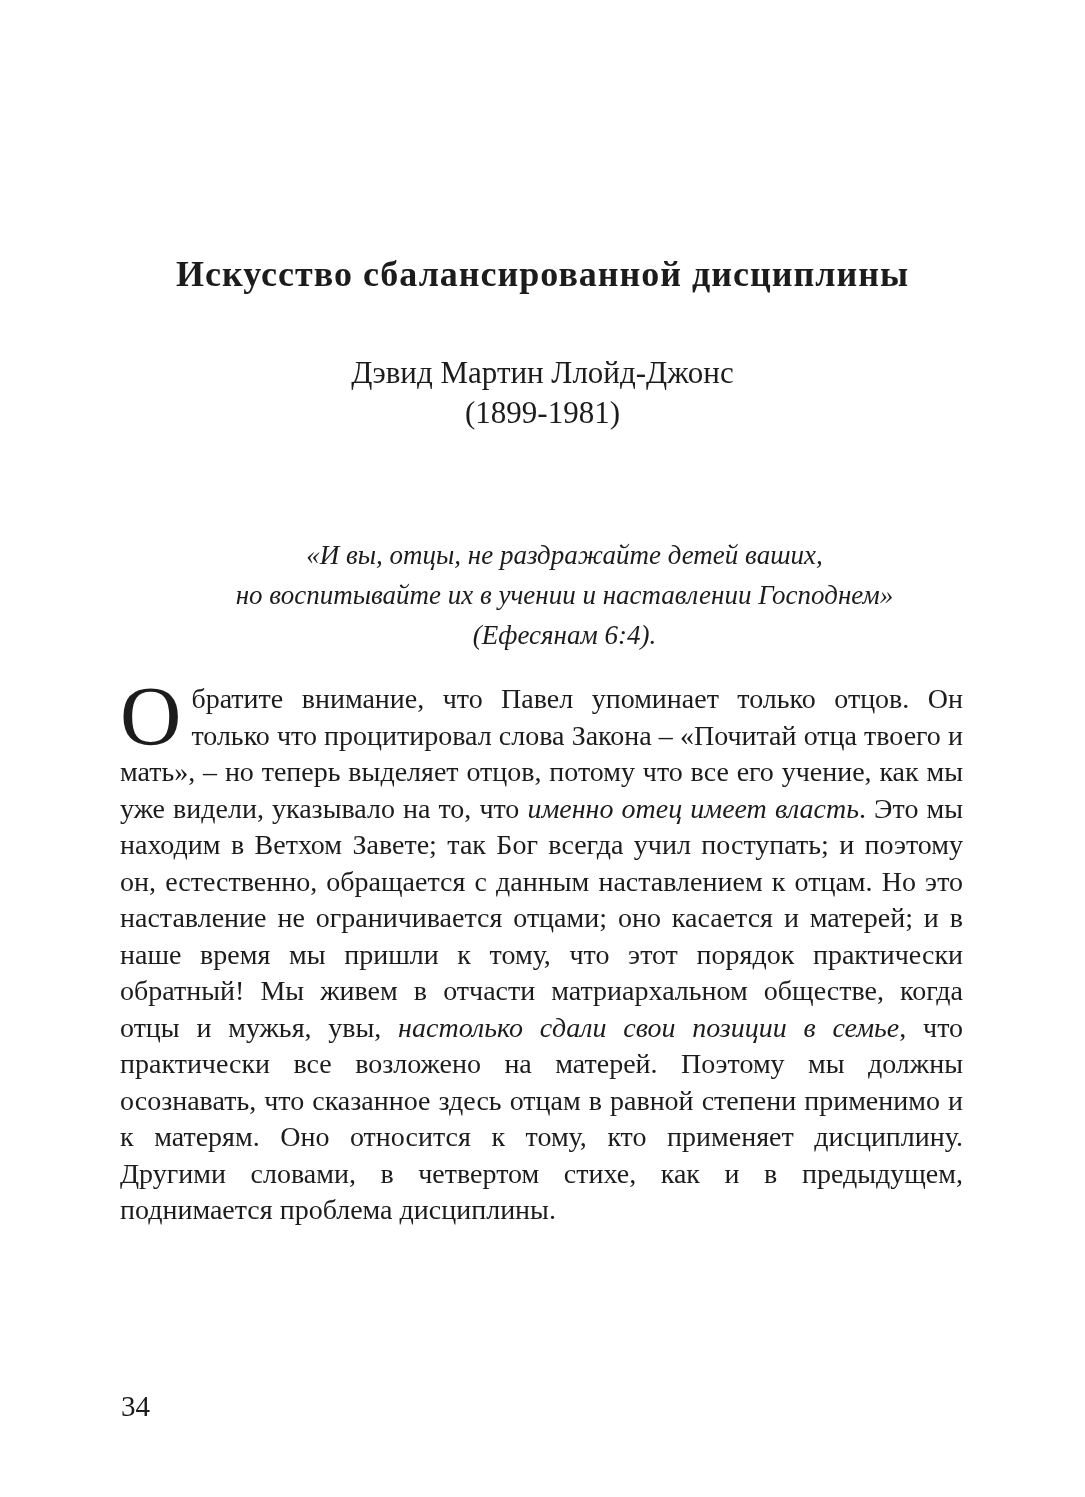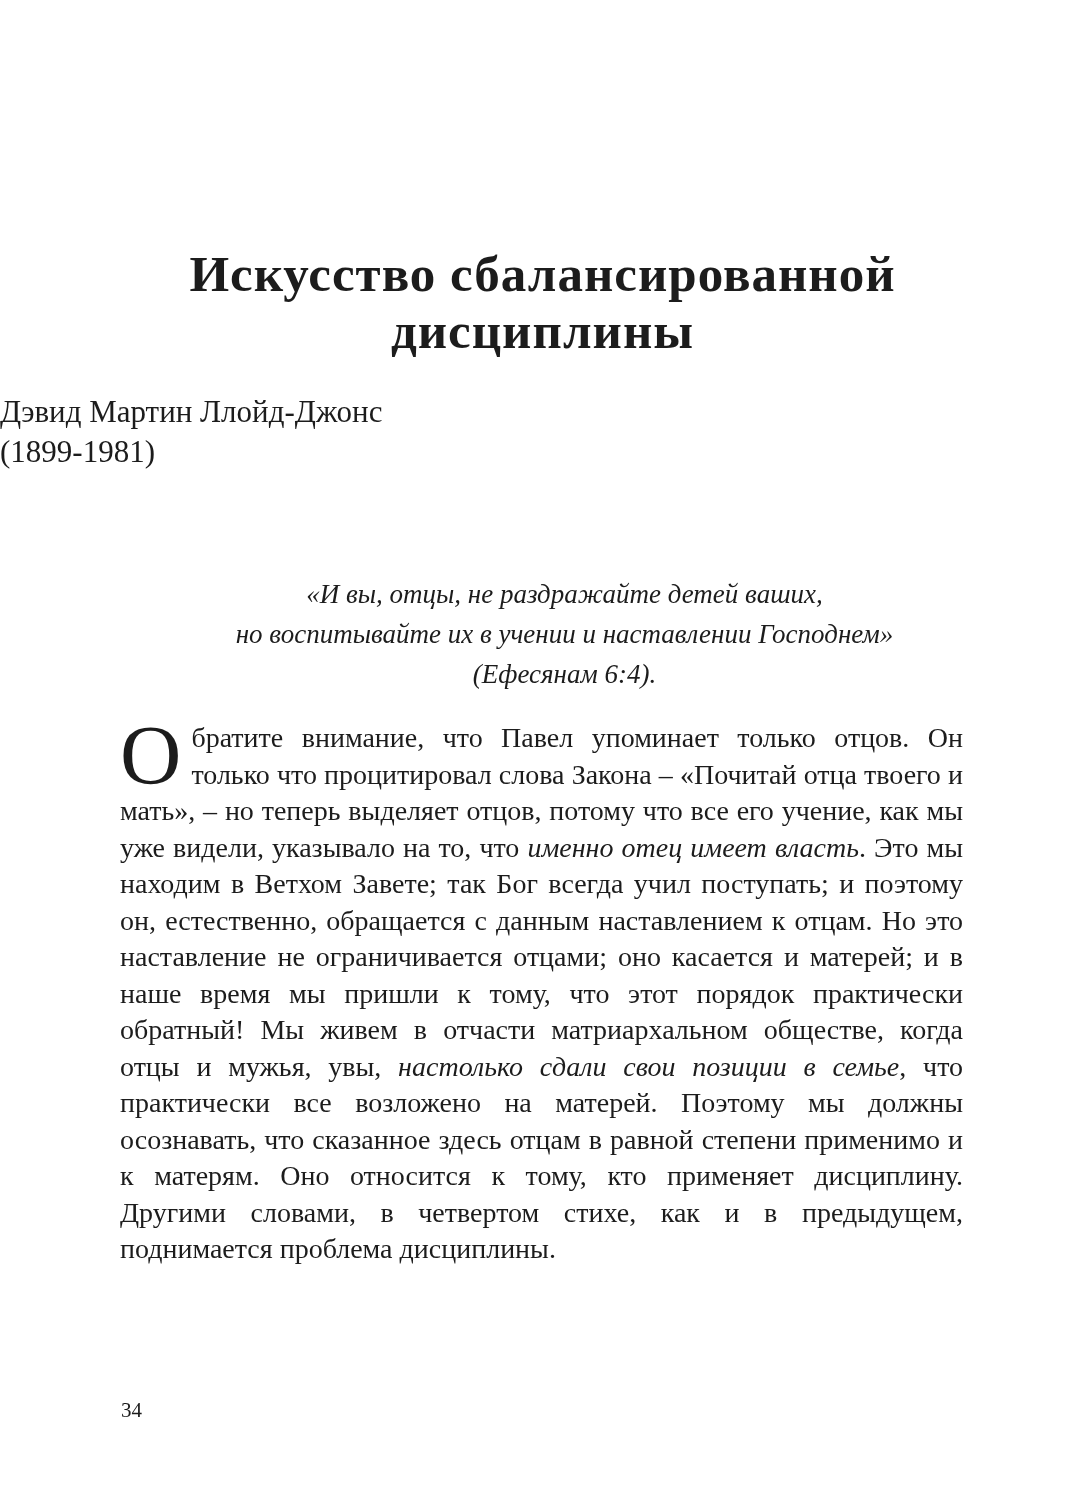--- a/index.html
+++ b/index.html
@@ -16,27 +16,28 @@
     color: #1c1c1c;
     font-family: "Liberation Serif", "DejaVu Serif", serif;
     box-sizing: border-box;
     padding-top: 246px;
     overflow: hidden;
   }
   .title {
     margin: 0 auto;
     max-width: 800px;
     text-align: center;
-    font-size: 51px;
+    font-size: 36px;
     font-weight: 700;
     line-height: 57px;
     letter-spacing: 1px;
   }
   .author-block {
-    margin-top: 32px;
+    margin-top: 50px;
+    text-align: center;
     font-size: 31px;
     line-height: 40px;
     font-weight: 400;
   }
   .epigraph {
     margin-top: 102px;
     text-align: center;
     font-style: italic;
     font-size: 27px;
     line-height: 40px;
@@ -62,21 +63,21 @@
     padding: 5px 10px 0 0;
     font-weight: 400;
   }
   .it {
     font-style: italic;
   }
   .page-number {
     position: absolute;
     left: 121px;
     bottom: 76px;
-    font-size: 21px;
+    font-size: 29px;
     line-height: 1;
   }
 </style>
 </head>
 <body>
 
 <div class="page">
 
   <h1 class="title">Искусство сбалансированной дисциплины</h1>
 

